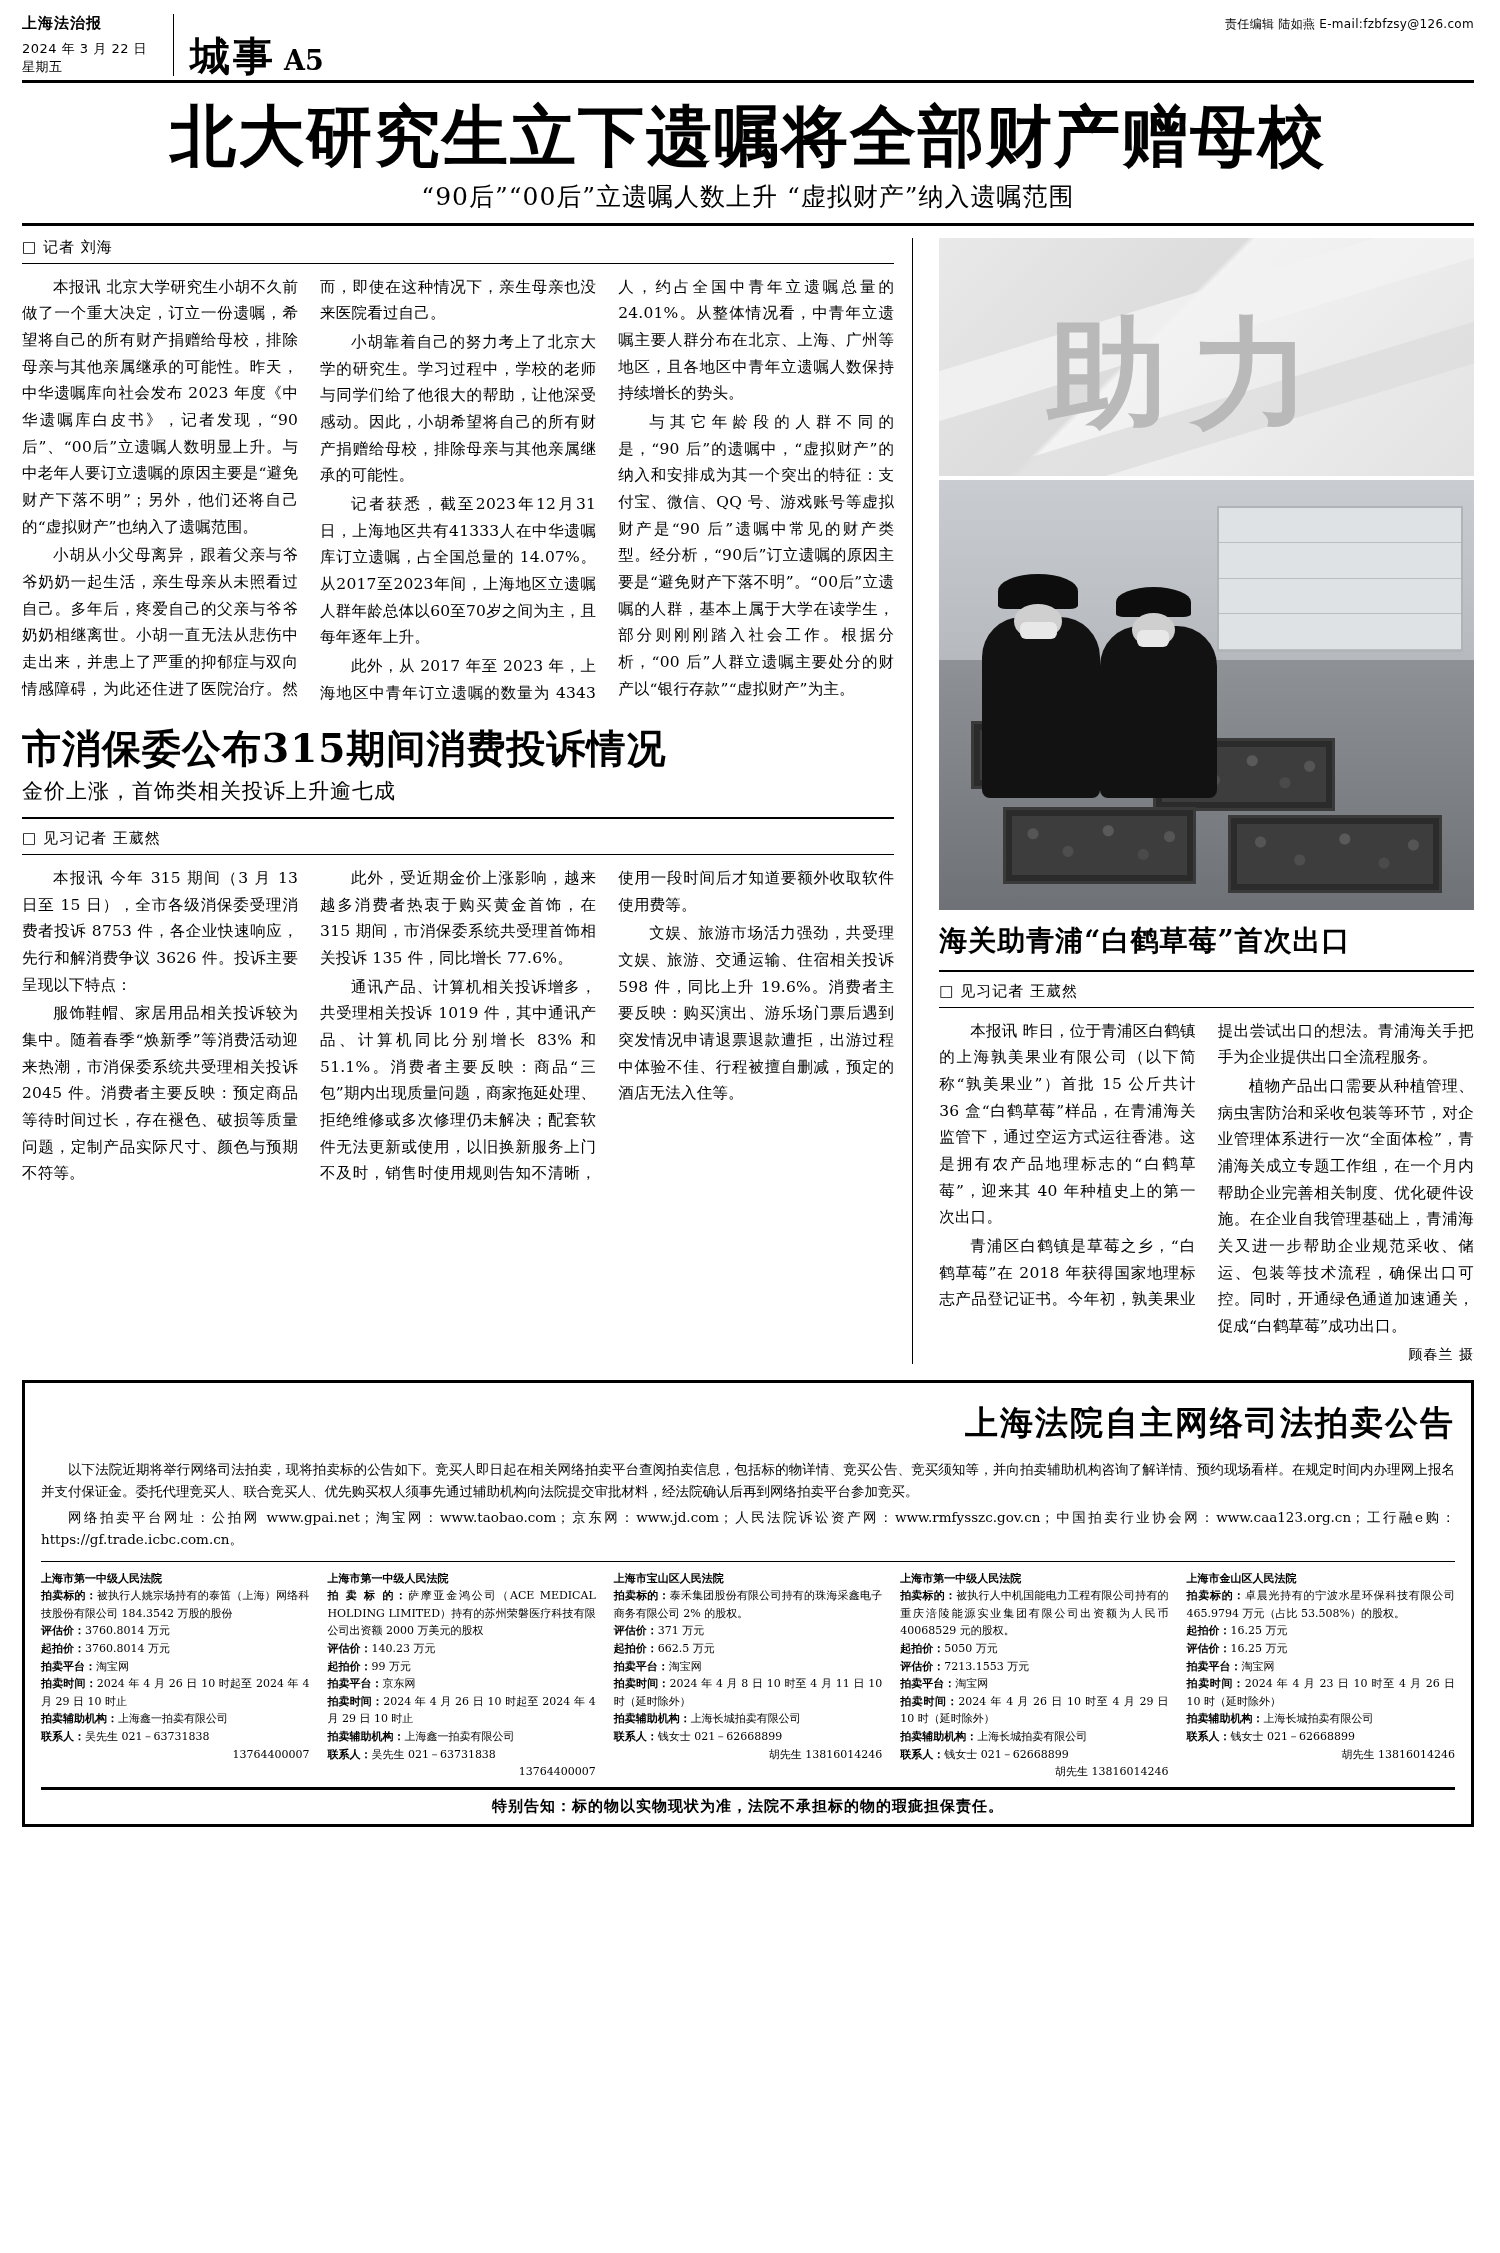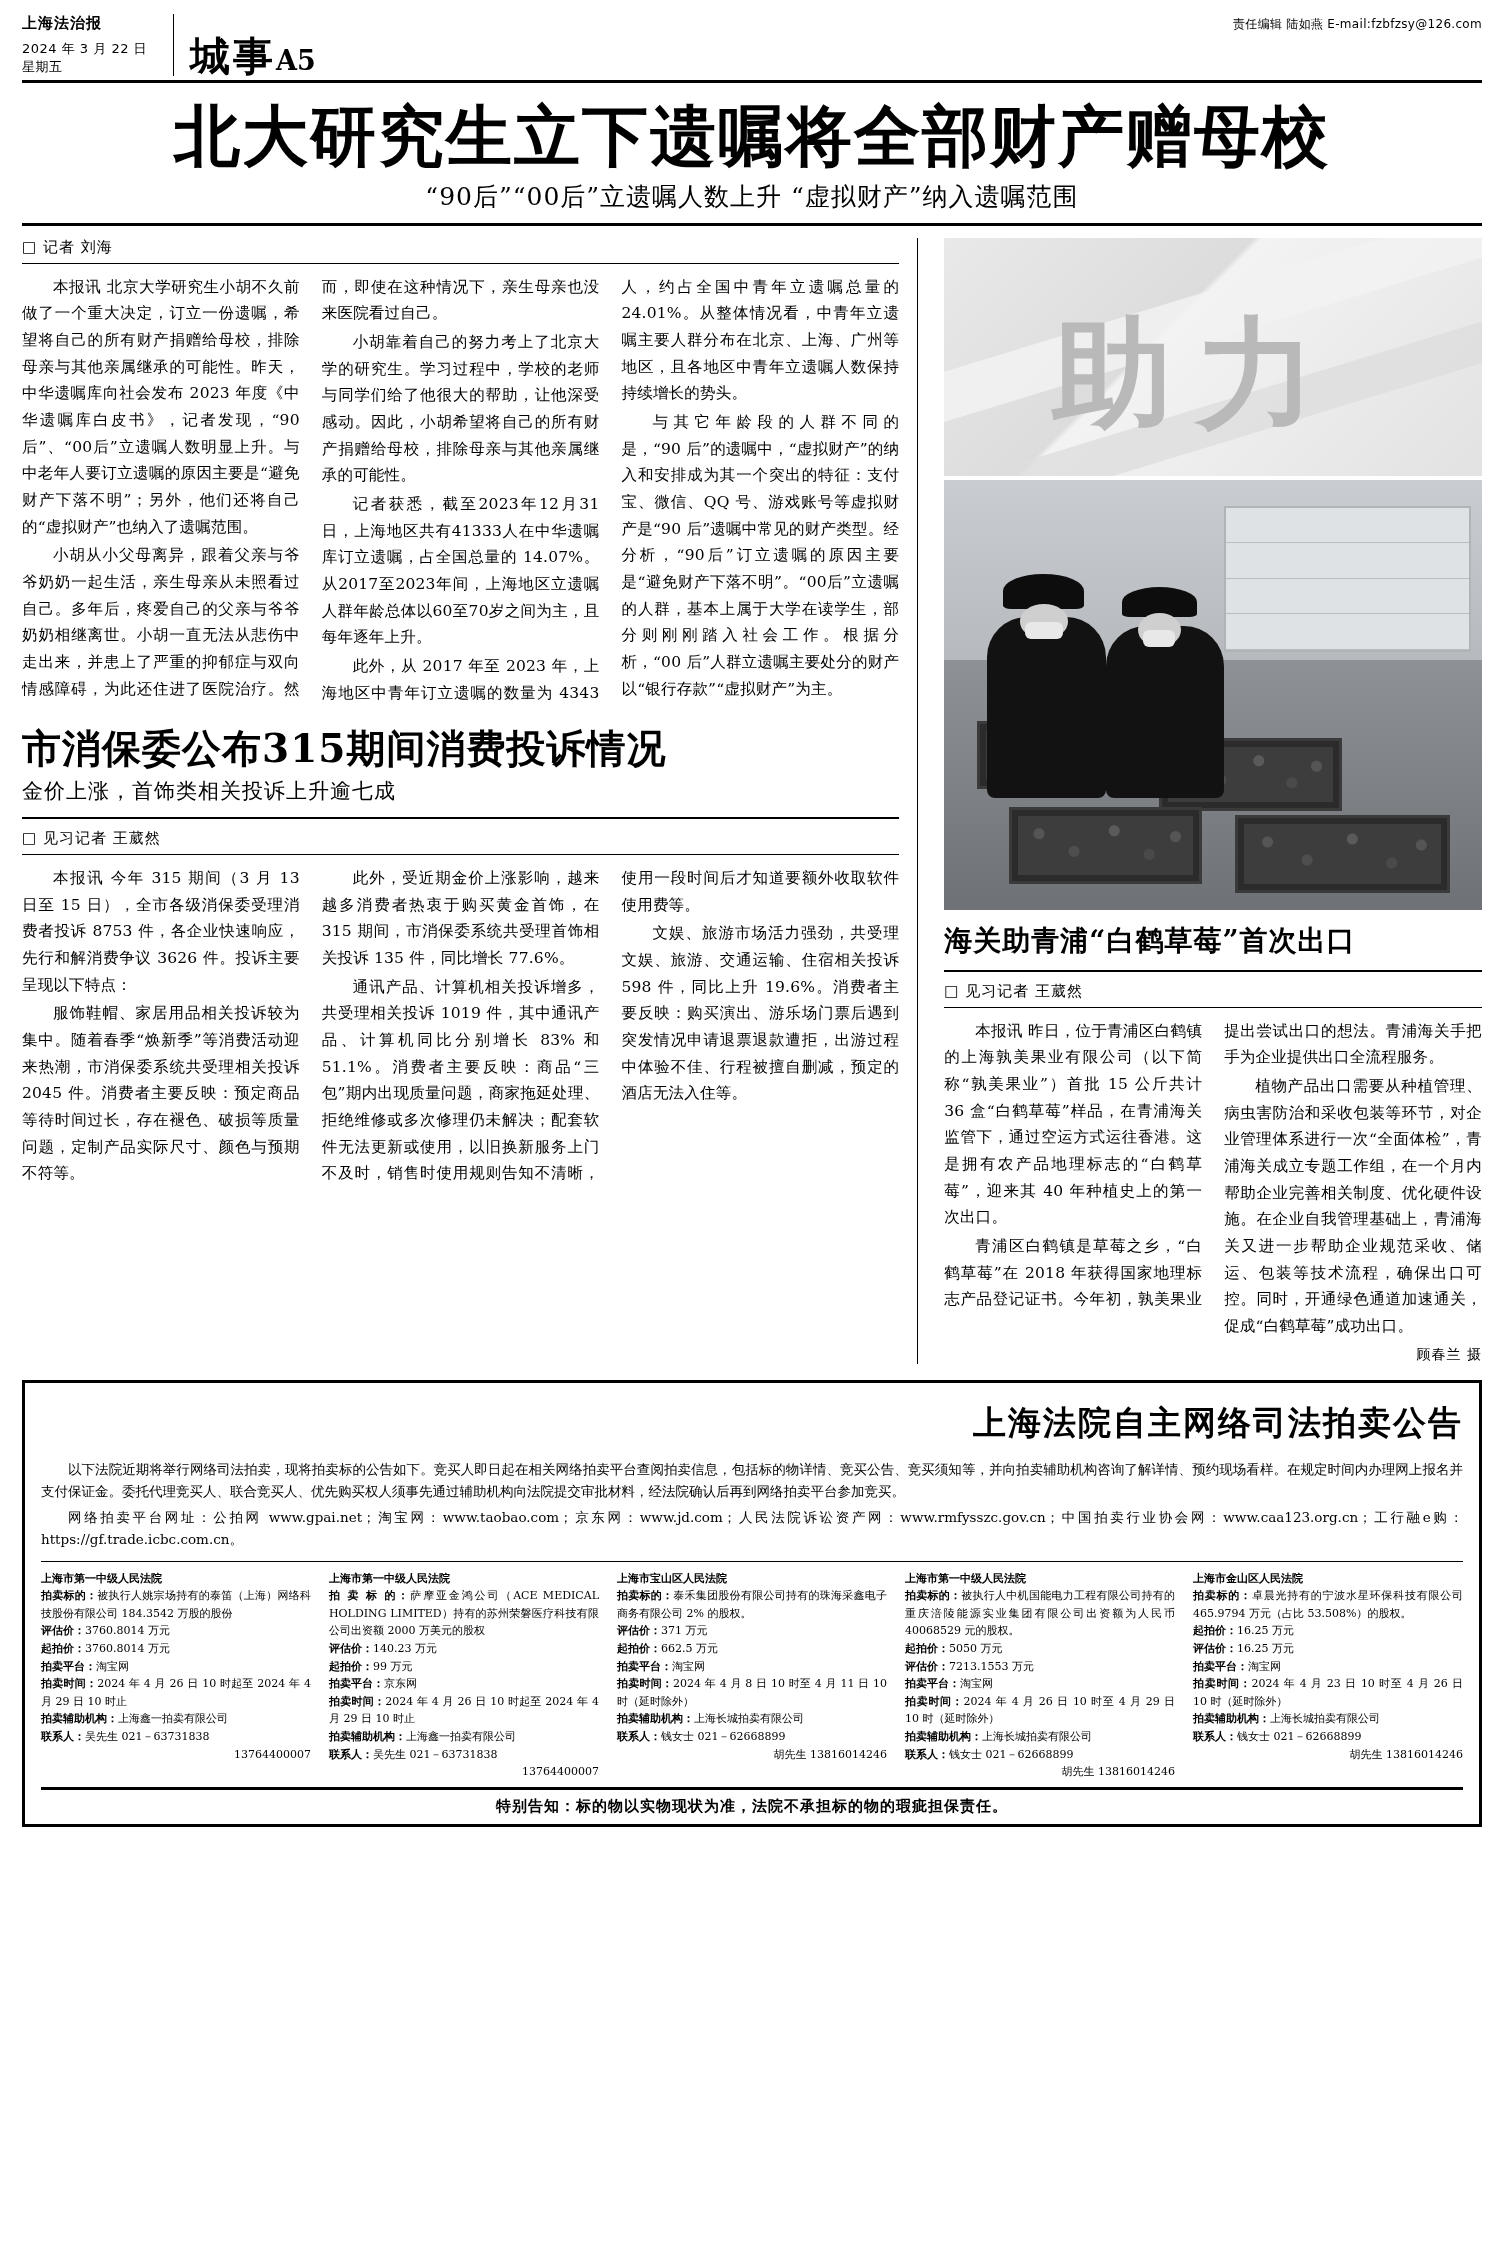--- a/index.html
+++ b/index.html
@@ -6,21 +6,21 @@
   html, body { margin:0; padding:0; }
   body {
     width: 1500px;
     background: #ffffff;
     font-family: "DejaVu Sans", "Liberation Sans", sans-serif;
     color: #000;
   }
   .page {
     width: 1500px;
     min-height: 2253px;
-    padding: 14px 18px 10px 22px;
+    padding: 14px 26px 10px 22px;
     position: relative;
   }
 
   
   .masthead {
     display: flex;
     align-items: stretch;
     border-bottom: 3px solid #000;
     padding-bottom: 4px;
   }
@@ -39,20 +39,21 @@
   }
   .mast-date {
     font-size: 13px;
     margin-top: 6px;
     letter-spacing: 0.5px;
   }
   .mast-section {
     padding-left: 16px;
     display: flex;
     align-items: flex-end;
+    gap: 8px;
     flex: 0 0 auto;
   }
   .mast-section .sec {
     font-family: "DejaVu Serif", "Liberation Serif", serif;
     font-weight: bold;
     font-size: 40px;
     letter-spacing: 3px;
     line-height: 1;
   }
   .mast-section .pg {

